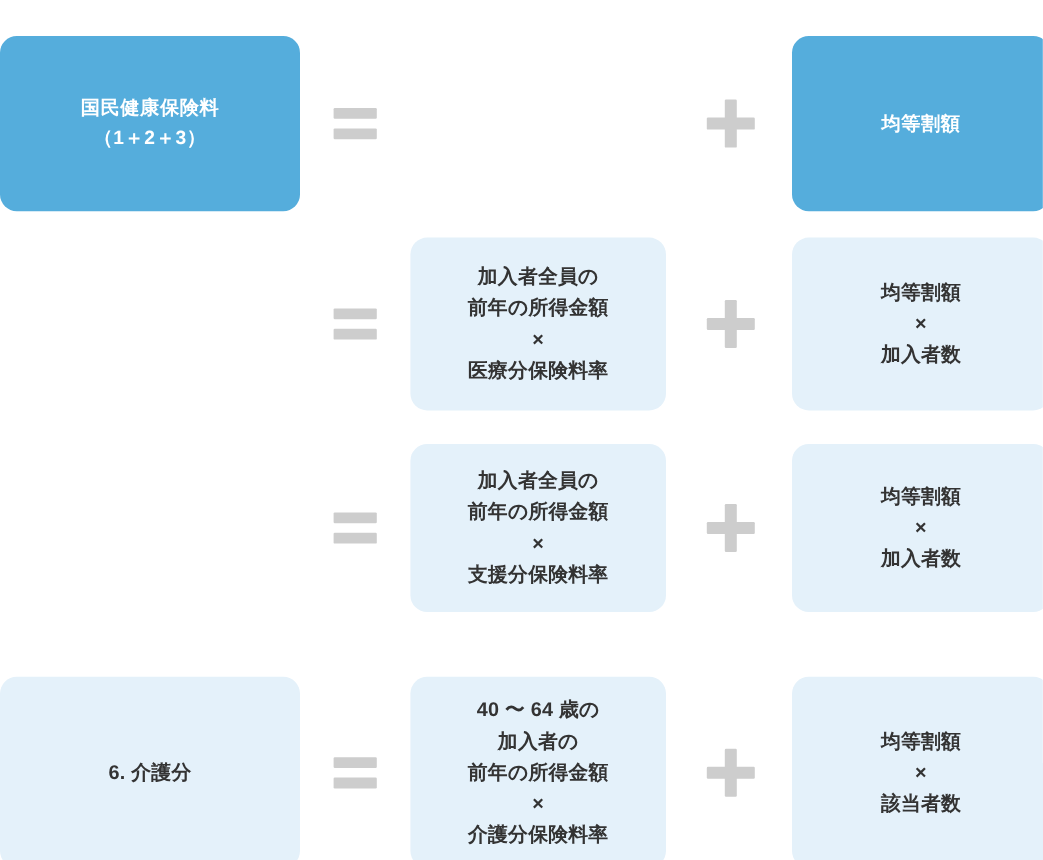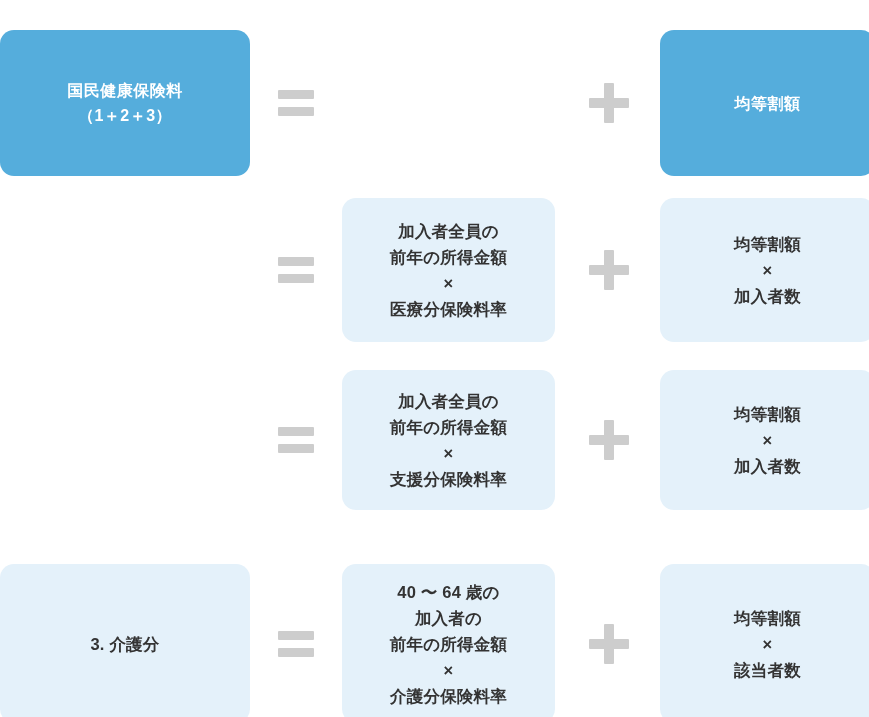--- a/index.html
+++ b/index.html
@@ -233,21 +233,21 @@
 
     <div class="cell box col-percap">
       <span class="txt">均等割額
 ×
 加入者数</span>
     </div>
   </div>
 
   <div class="row row-body" id="row-nursing">
     <div class="cell box col-label">
-      <span class="txt">3. 介護分</span>
+      <span class="txt">6. 介護分</span>
     </div>
 
     <div class="cell col-eq">
       <span class="op op-equals">
         <span class="bar b1"></span>
           <span class="bar b2"></span>
       </span>
     </div>
 
     <div class="cell box col-income">

